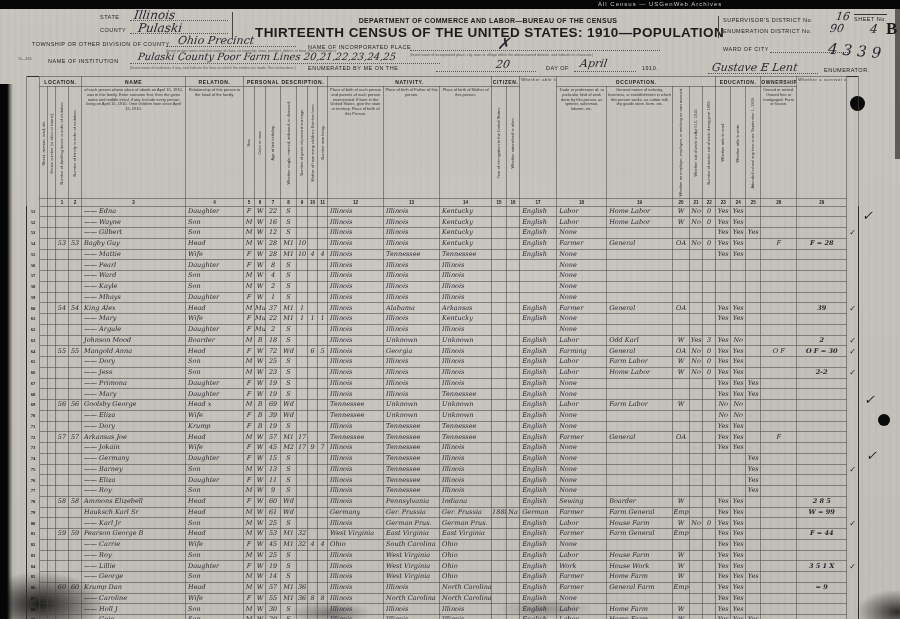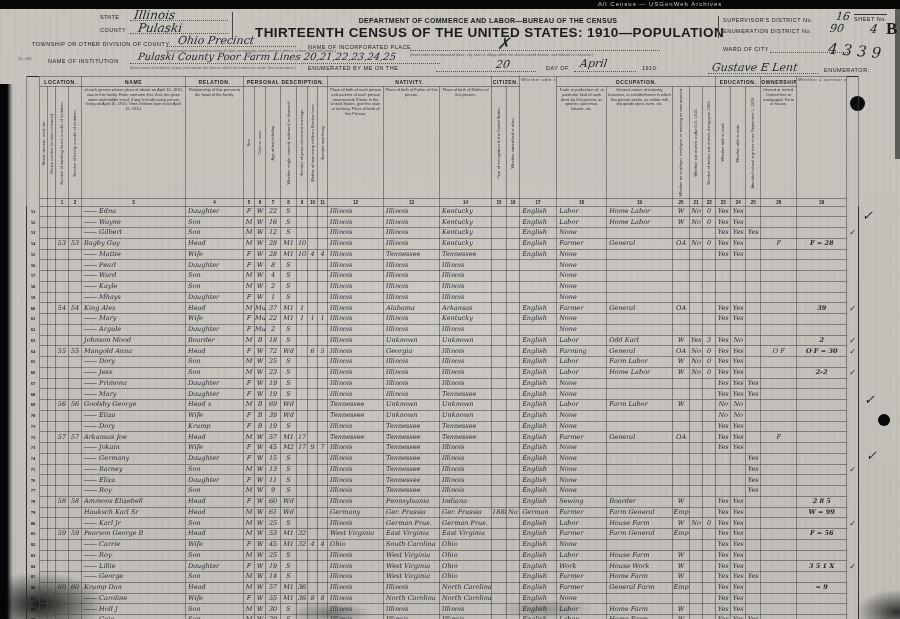--- a/index.html
+++ b/index.html
@@ -1269,21 +1269,21 @@
           <td class="c hw c19">English</td>
           <td class="c hw c20">Farmer</td>
           <td class="c hw c21">Farm General</td>
           <td class="c hw c22">Emp</td>
           <td class="c hw c23"></td>
           <td class="c hw c24"></td>
           <td class="c hw c25">Yes</td>
           <td class="c hw c26">Yes</td>
           <td class="c hw c27"></td>
           <td class="c hw c28"></td>
-          <td class="c hw c29 mk">F = 56</td>
+          <td class="c hw c29 mk">F = 44</td>
           <td class="c rn"></td>
         </tr>
         <tr>
           <td class="c ln">82</td>
           <td class="c hw c1"></td>
           <td class="c hw c2"></td>
           <td class="c hw c3"></td>
           <td class="c hw c4"></td>
           <td class="c hw c5">—— Carrie</td>
           <td class="c hw c6">Wife</td>

